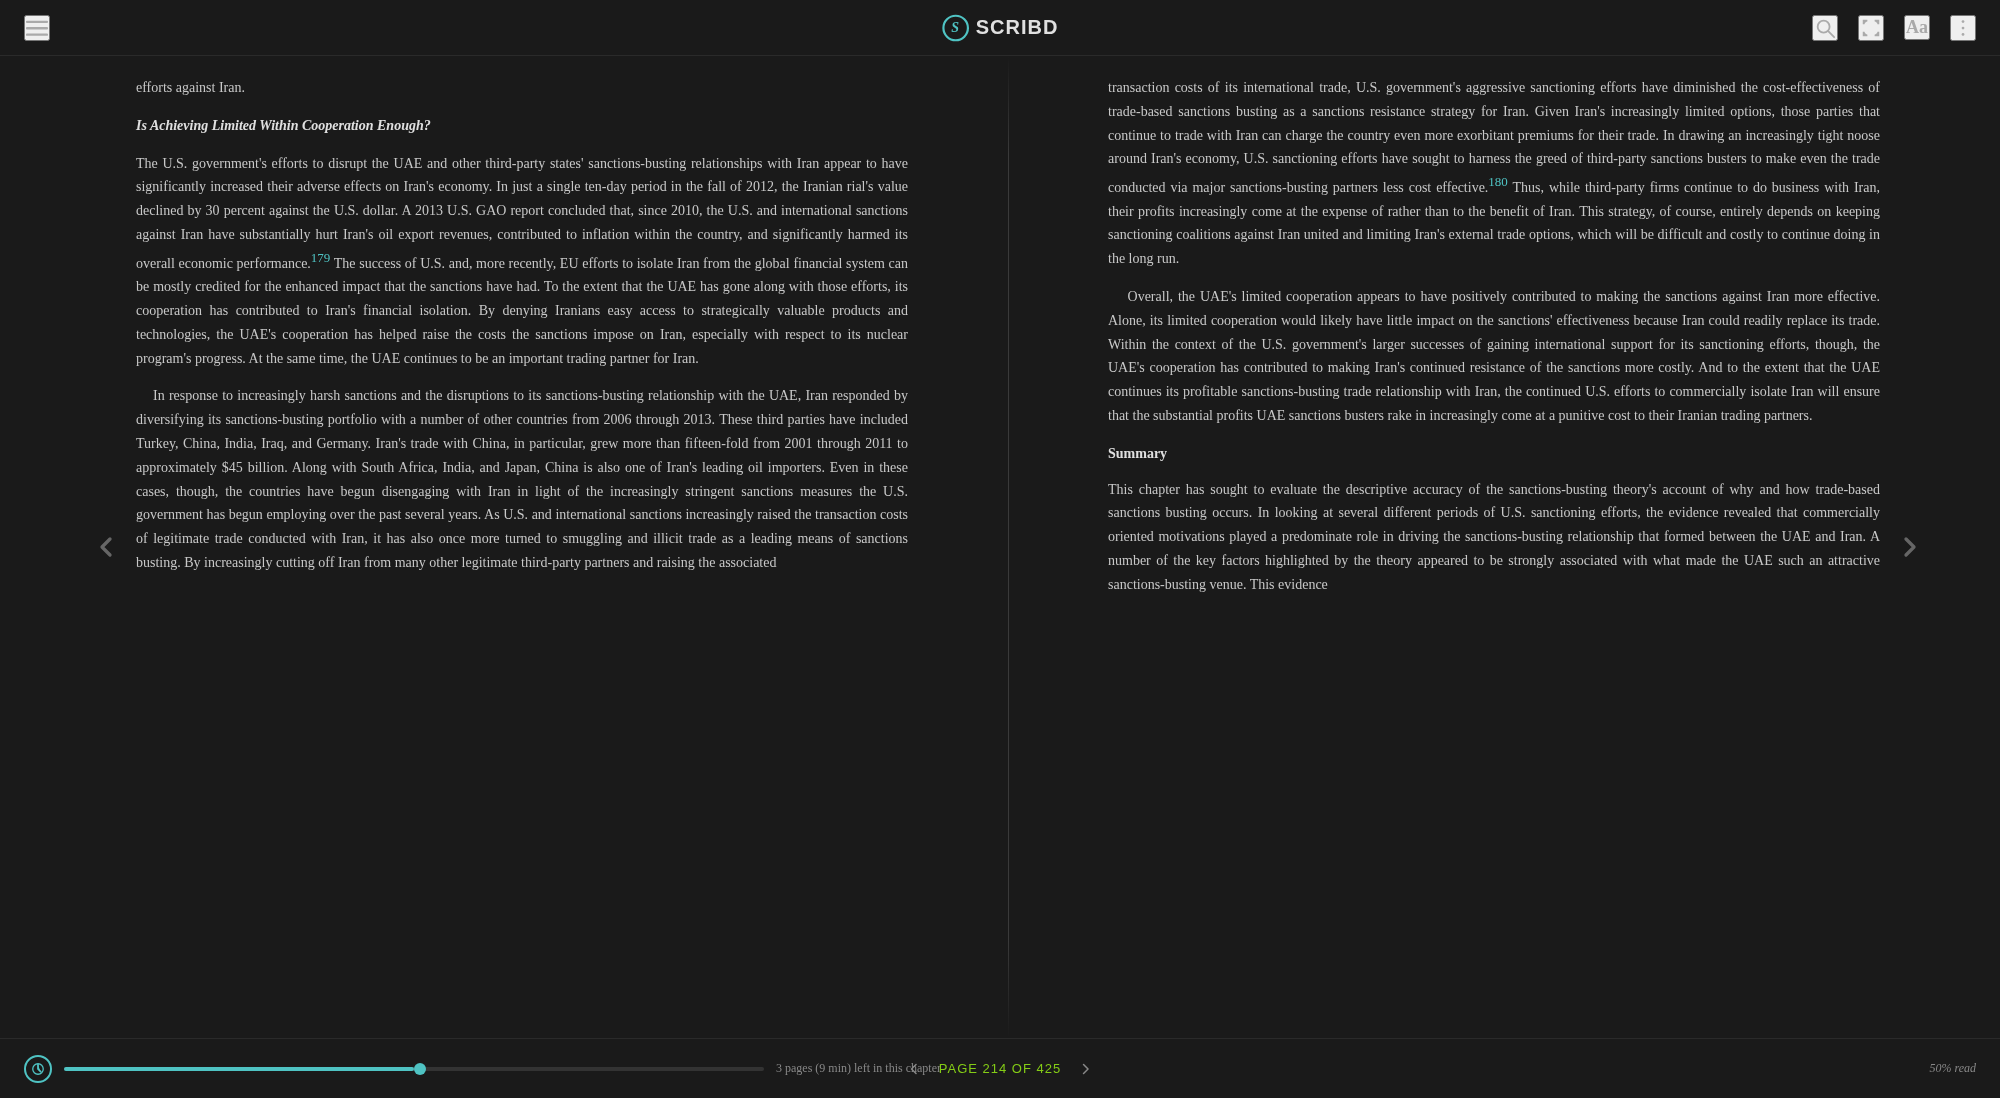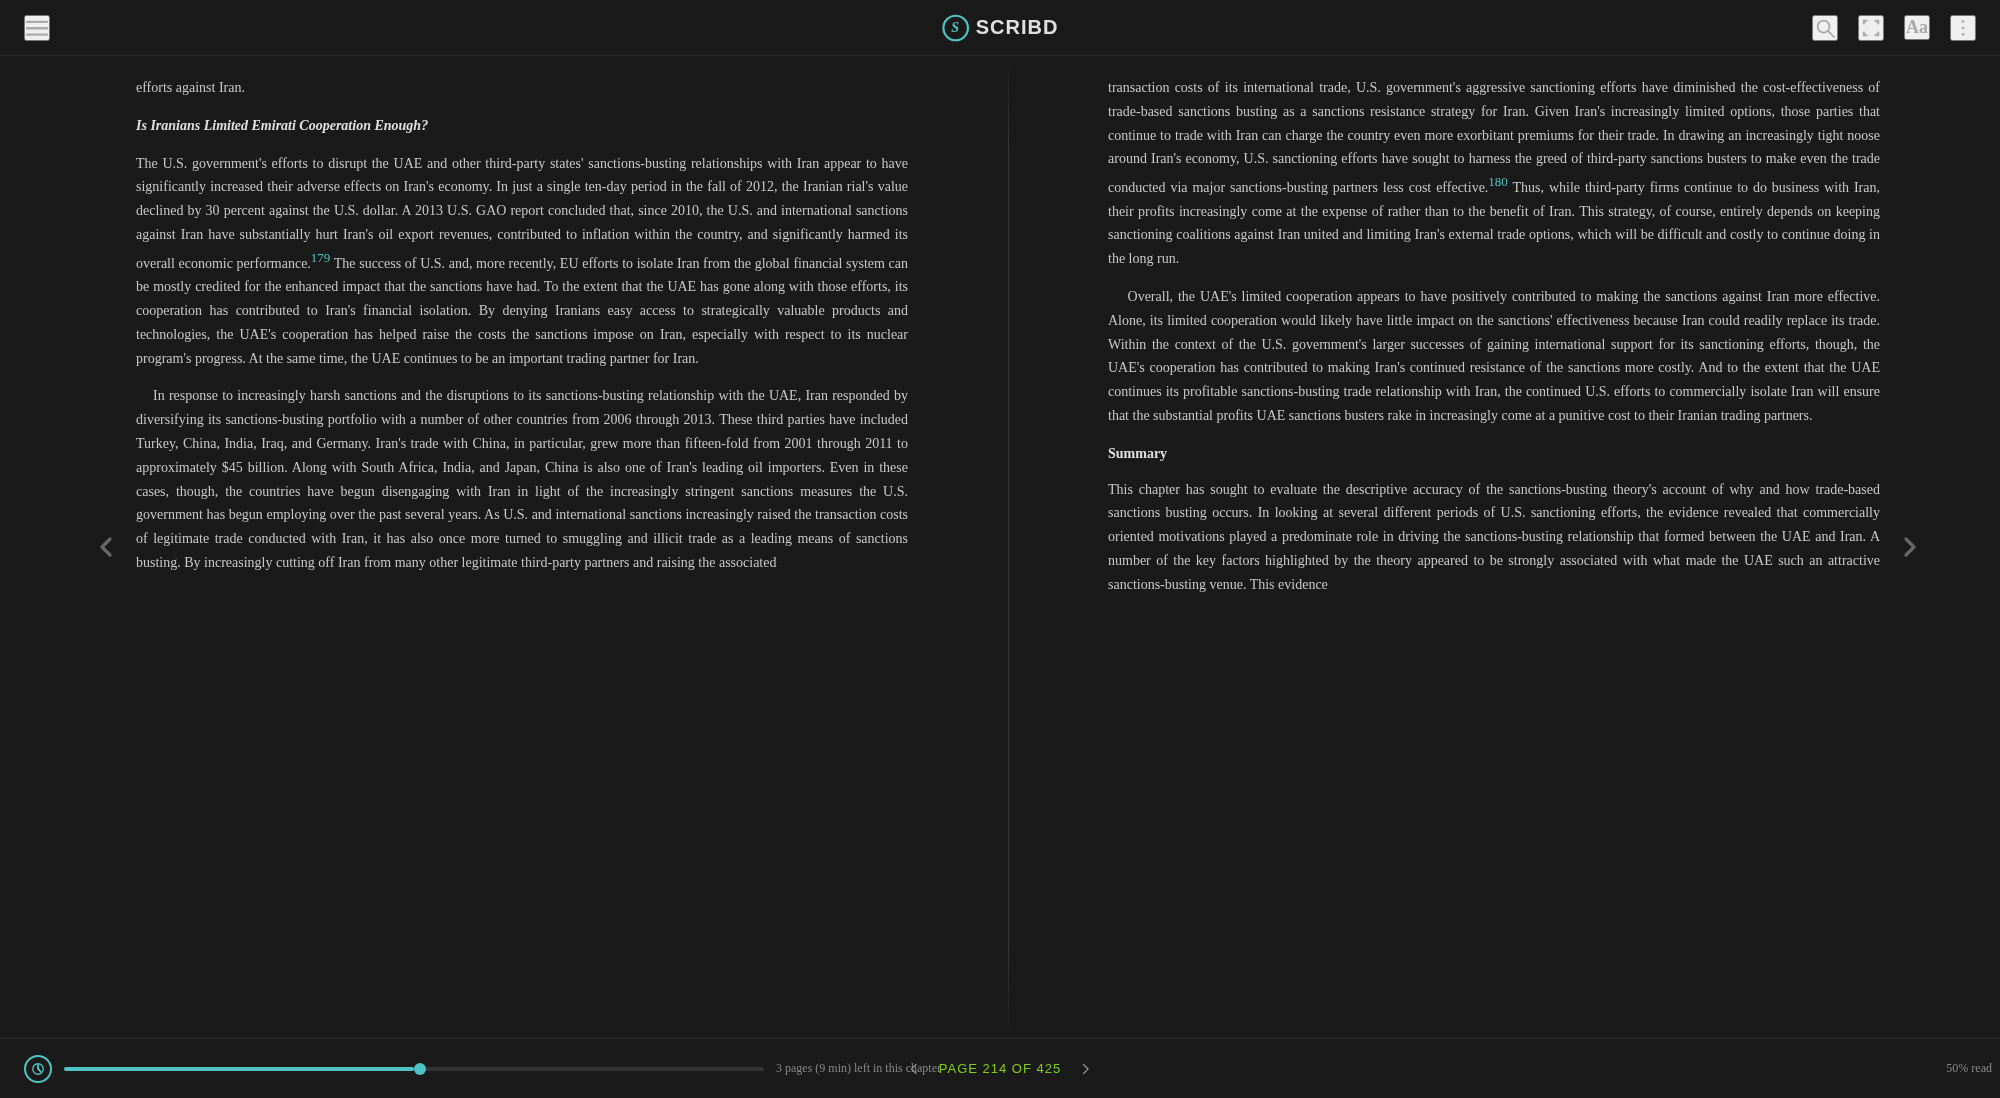--- a/index.html
+++ b/index.html
@@ -274,23 +274,24 @@
 
     .page-indicator {
       font-size: 13px;
       color: #84cc16;
       letter-spacing: 1px;
       font-family: Arial, sans-serif;
     }
 
     .read-percent {
       position: absolute;
-      right: 8px;
+      right: 24px;
       font-size: 12px;
       color: #888;
+      font-style: italic;
     }
   </style>
 </head>
 <body>
 
 <nav class="navbar">
   <div class="nav-left">
     <button class="hamburger-icon nav-icon">
       <svg viewBox="0 0 24 24">
           <rect y="4" width="24" height="2.5" rx="1"></rect>
@@ -340,21 +341,21 @@
 
     <button class="nav-arrow left">
       <svg viewBox="0 0 24 24">
           <path d="M15 18l-6-6 6-6" stroke="#666" stroke-width="2.5" fill="none" stroke-linecap="round" stroke-linejoin="round"></path>
         </svg>
     </button>
 
     <div class="page-column left-page">
       <div class="page-text">
         <p><span>efforts against Iran.</span></p>
-        <p class="section-heading"><span>Is Iranians Limited Emirati Cooperation Enough?</span></p>
+        <p class="section-heading"><span>Is Achieving Limited Within Cooperation Enough?</span></p>
         <p>
           The U.S. government's efforts to disrupt the UAE and other third-party states' sanctions-busting relationships with Iran appear to have significantly increased their adverse effects on Iran's economy. In just a single ten-day period in the fall of 2012, the Iranian rial's value declined by 30 percent against the U.S. dollar. A 2013 U.S. GAO report concluded that, since 2010, the U.S. and international sanctions against Iran have substantially hurt Iran's oil export revenues, contributed to inflation within the country, and significantly harmed its overall economic performance.<sup>179</sup> The success of U.S. and, more recently, EU efforts to isolate Iran from the global financial system can be mostly credited for the enhanced impact that the sanctions have had. To the extent that the UAE has gone along with those efforts, its cooperation has contributed to Iran's financial isolation. By denying Iranians easy access to strategically valuable products and technologies, the UAE's cooperation has helped raise the costs the sanctions impose on Iran, especially with respect to its nuclear program's progress. At the same time, the UAE continues to be an important trading partner for Iran.
         </p>
         <p>
           &nbsp;&nbsp;&nbsp;&nbsp;In response to increasingly harsh sanctions and the disruptions to its sanctions-busting relationship with the UAE, Iran responded by diversifying its sanctions-busting portfolio with a number of other countries from 2006 through 2013. These third parties have included Turkey, China, India, Iraq, and Germany. Iran's trade with China, in particular, grew more than fifteen-fold from 2001 through 2011 to approximately $45 billion. Along with South Africa, India, and Japan, China is also one of Iran's leading oil importers. Even in these cases, though, the countries have begun disengaging with Iran in light of the increasingly stringent sanctions measures the U.S. government has begun employing over the past several years. As U.S. and international sanctions increasingly raised the transaction costs of legitimate trade conducted with Iran, it has also once more turned to smuggling and illicit trade as a leading means of sanctions busting. By increasingly cutting off Iran from many other legitimate third-party partners and raising the associated
         </p>
       </div>
     </div>
 
     <div class="divider-line"></div>

